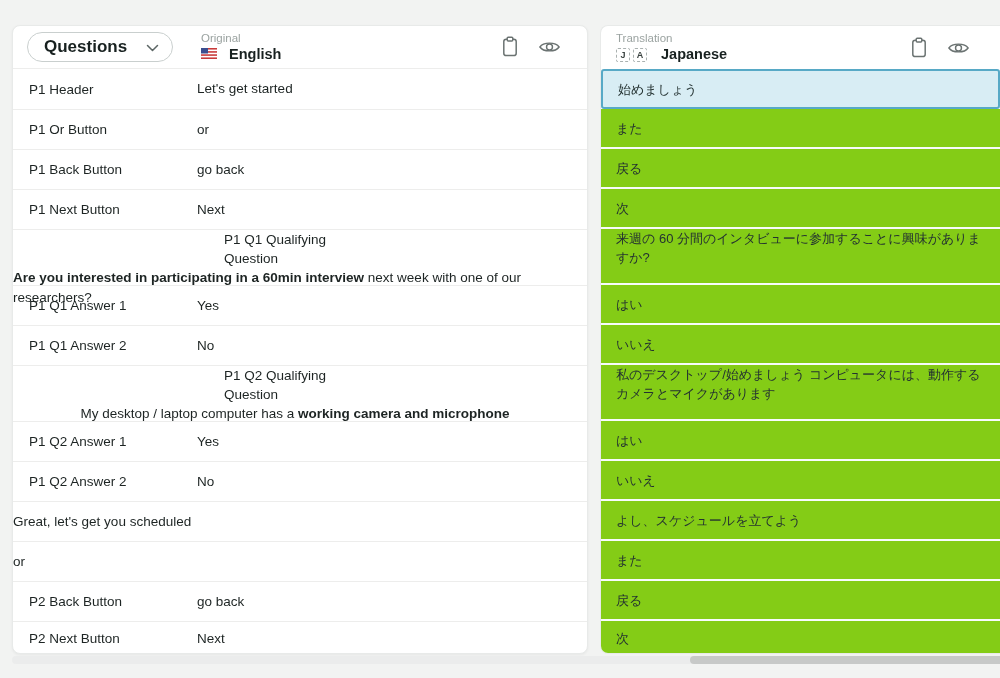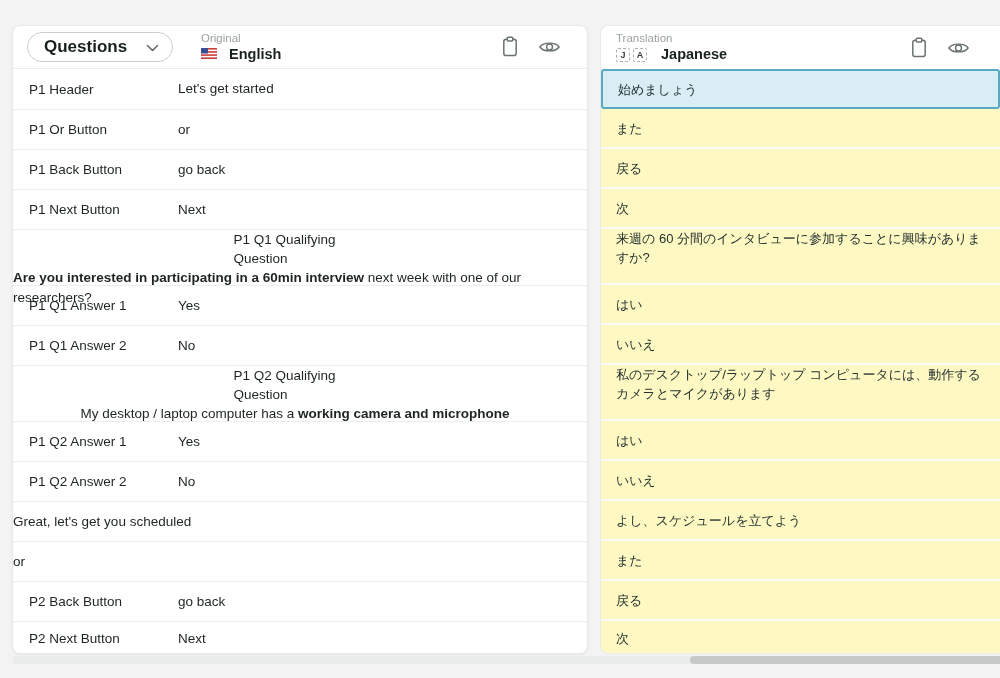--- a/index.html
+++ b/index.html
@@ -33,41 +33,41 @@
   .lang-line { display:flex; align-items:center; gap:12px; font-size:14.5px; font-weight:700; color:#182120; margin-top:1px; }
   .spacer { flex:1; }
   .icon-btn { background:none; border:none; cursor:pointer; display:flex; align-items:center; padding:0; }
   .icon-btn + .icon-btn { margin-left:19px; }
   .icon-btn svg { display:block; }
   
   .row { display:flex; align-items:center; }
   .row + .row { border-top:1px solid #ededec; }
   .h40 { height:40px; } .h56 { height:56px;flex-direction:column; } .h34 { height:34px; }
   .col-label {
-    width:165px; padding:0 40px 0 16px; font-size:13.5px; color:#1d2423; line-height:19px;
+    width:184px; padding:0 40px 0 16px; font-size:13.5px; color:#1d2423; line-height:19px;
     flex:none;
   }
   .col-en { flex:1; padding-right:10px; font-size:13.5px; line-height:20px; color:#1d2423; }
   .col-en b { font-weight:700; }
   
   .panel-right {
     position:absolute; left:600px; top:25px; width:400px; height:629px;
     background:#ffffff; border:1px solid #e8eae9; border-right:none;
     border-radius:8px 0 0 8px; overflow:hidden;
   }
   .panel-right .card-header { border-bottom:none; padding:0 30px 0 15px; }
   .ja-badges { display:flex; gap:3px; margin-right:2px; }
   .ja-badge {
     width:14px; height:14px; border:1px dashed #aab1b0; border-radius:2px;
     font-size:9px; font-weight:700; line-height:12px; text-align:center; color:#39413f;
     background:#fff;
   }
   .cells { }
   .cell {
-    background:#fef9c3; border-bottom:2px solid #f7fbfc;
+    background:#84cc16; border-bottom:2px solid #f7fbfc;
     display:flex; align-items:center; padding:0 15px;
     font-size:13px; line-height:19px; color:#243231; cursor:pointer;
   }
   .cell:last-child { border-bottom:none; }
   .cell.selected {
     background:#d8edf4; border:2px solid #57a9c6; border-radius:3px;
   }
   
   .h-scrollbar {
     position:absolute; left:12px; right:0; top:656px; height:8px;
@@ -216,21 +216,21 @@
   </div>
 
   <div class="cells">
     <div class="cell h40 selected">始めましょう</div>
     <div class="cell h40">また</div>
     <div class="cell h40">戻る</div>
     <div class="cell h40">次</div>
     <div class="cell h56">来週の 60 分間のインタビューに参加することに興味がありますか?</div>
     <div class="cell h40">はい</div>
     <div class="cell h40">いいえ</div>
-    <div class="cell h56">私のデスクトップ/ラップトップ コンピュータには、動作するカメラとマイクがあります</div>
+    <div class="cell h56">私のデスクトップ/始めましょう コンピュータには、動作するカメラとマイクがあります</div>
     <div class="cell h40">はい</div>
     <div class="cell h40">いいえ</div>
     <div class="cell h40">よし、スケジュールを立てよう</div>
     <div class="cell h40">また</div>
     <div class="cell h40">戻る</div>
     <div class="cell h34">次</div>
   </div>
 </div>
 
 <div class="h-scrollbar">

